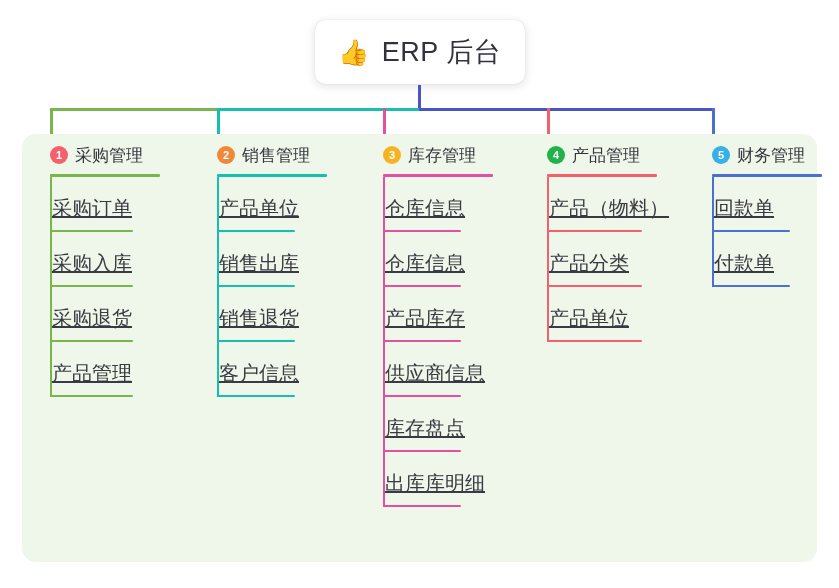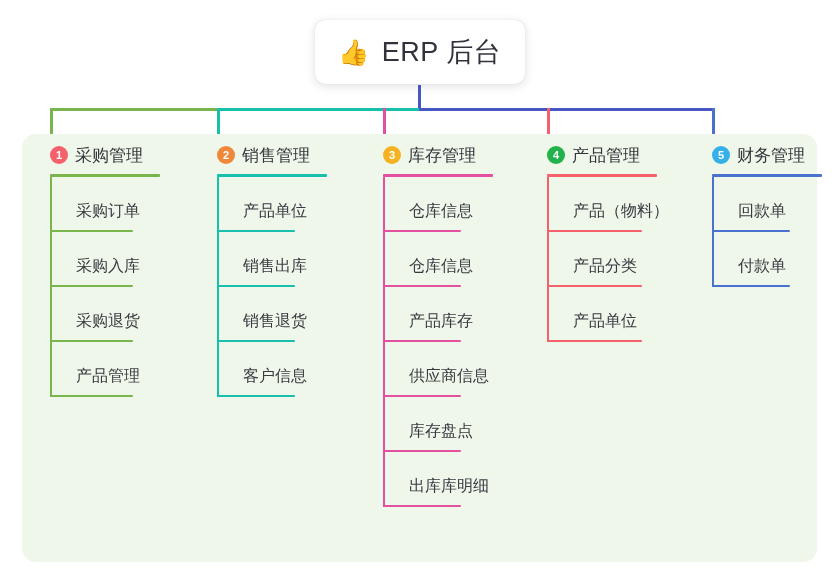--- a/index.html
+++ b/index.html
@@ -119,25 +119,26 @@
     width: 2px;
     bottom: 0;
   }
   .item {
     position: relative;
     height: 55px;
     box-sizing: border-box;
   }
   .item-label {
     position: absolute;
-    left: 40px;
+    left: 16px;
     bottom: 10px;
-    font-size: 16px;
+    font-size: 20px;
     color: #3a3a42;
     white-space: nowrap;
+    text-decoration: underline;
   }
   .item-rule {
     position: absolute;
     left: 14px;
     bottom: 0;
     height: 2px;
     border-radius: 1px;
   }
 </style>
 </head>

